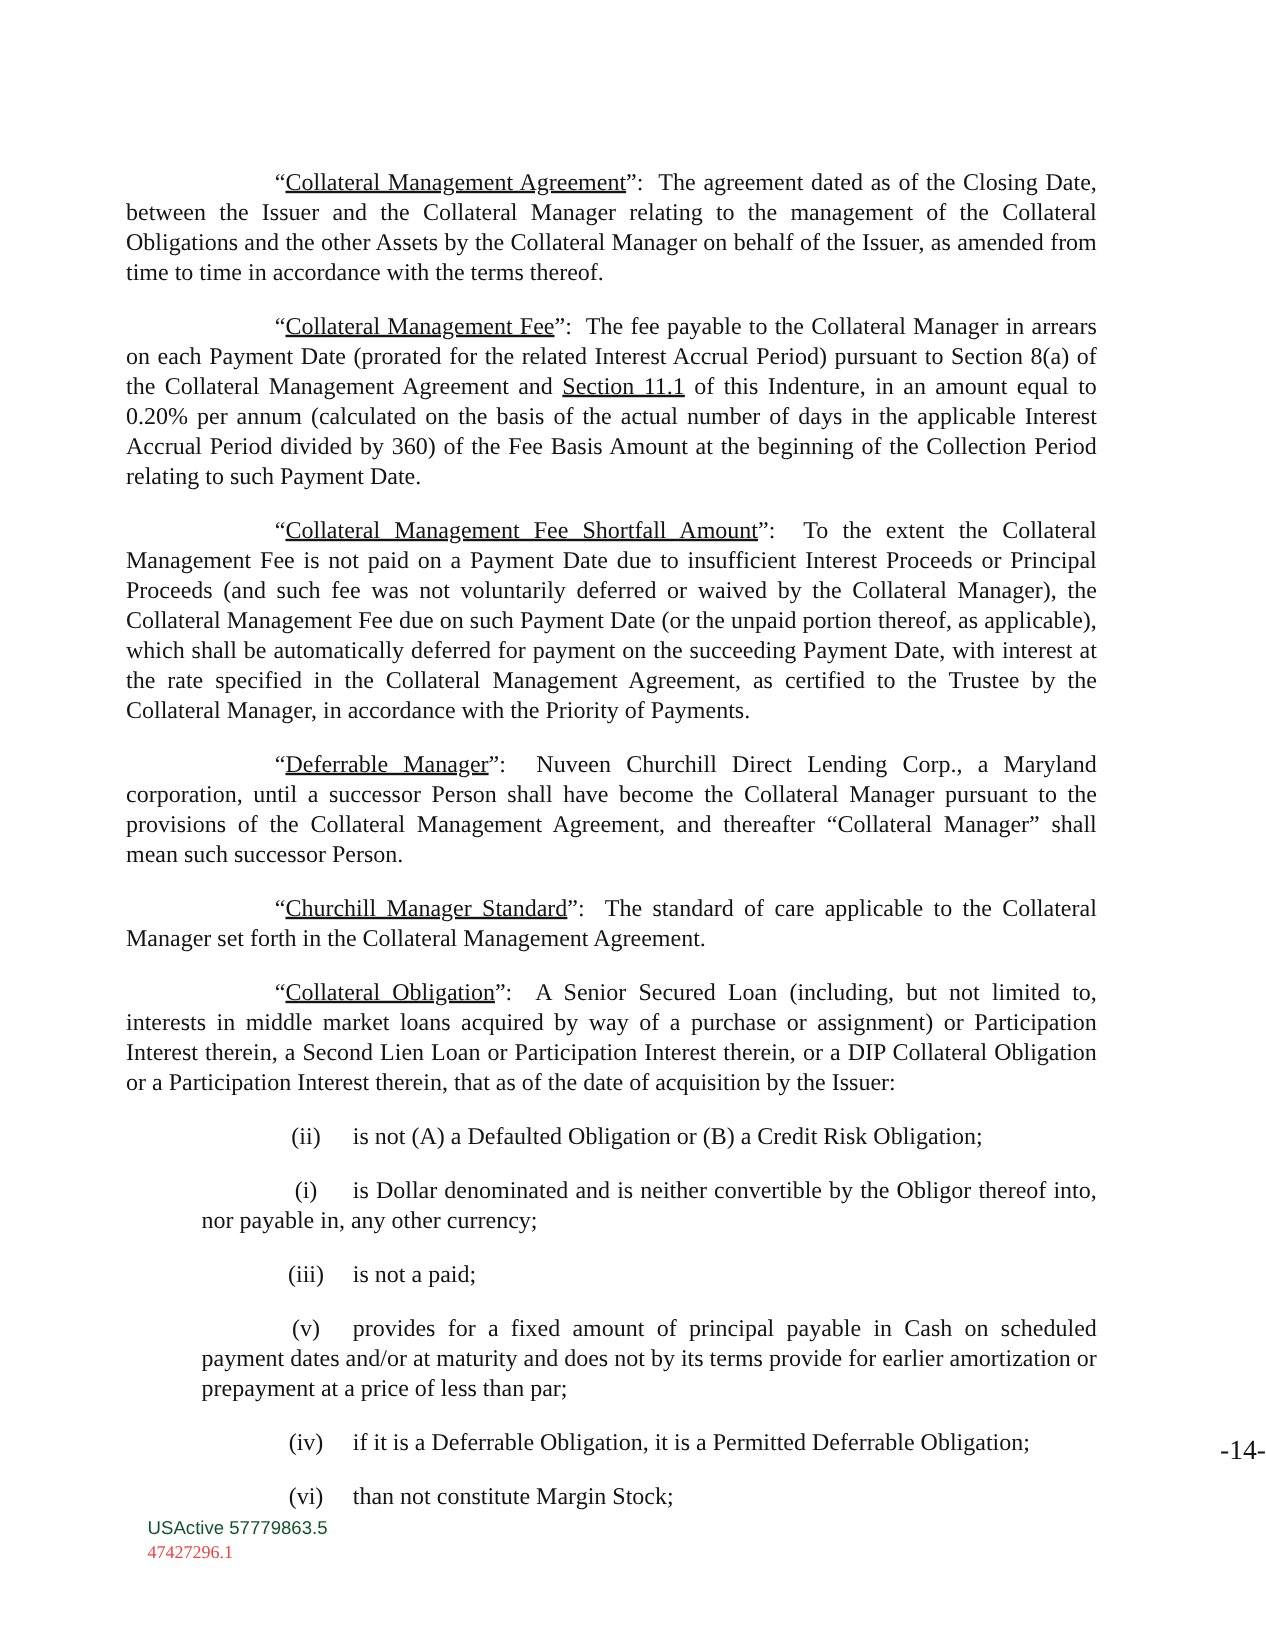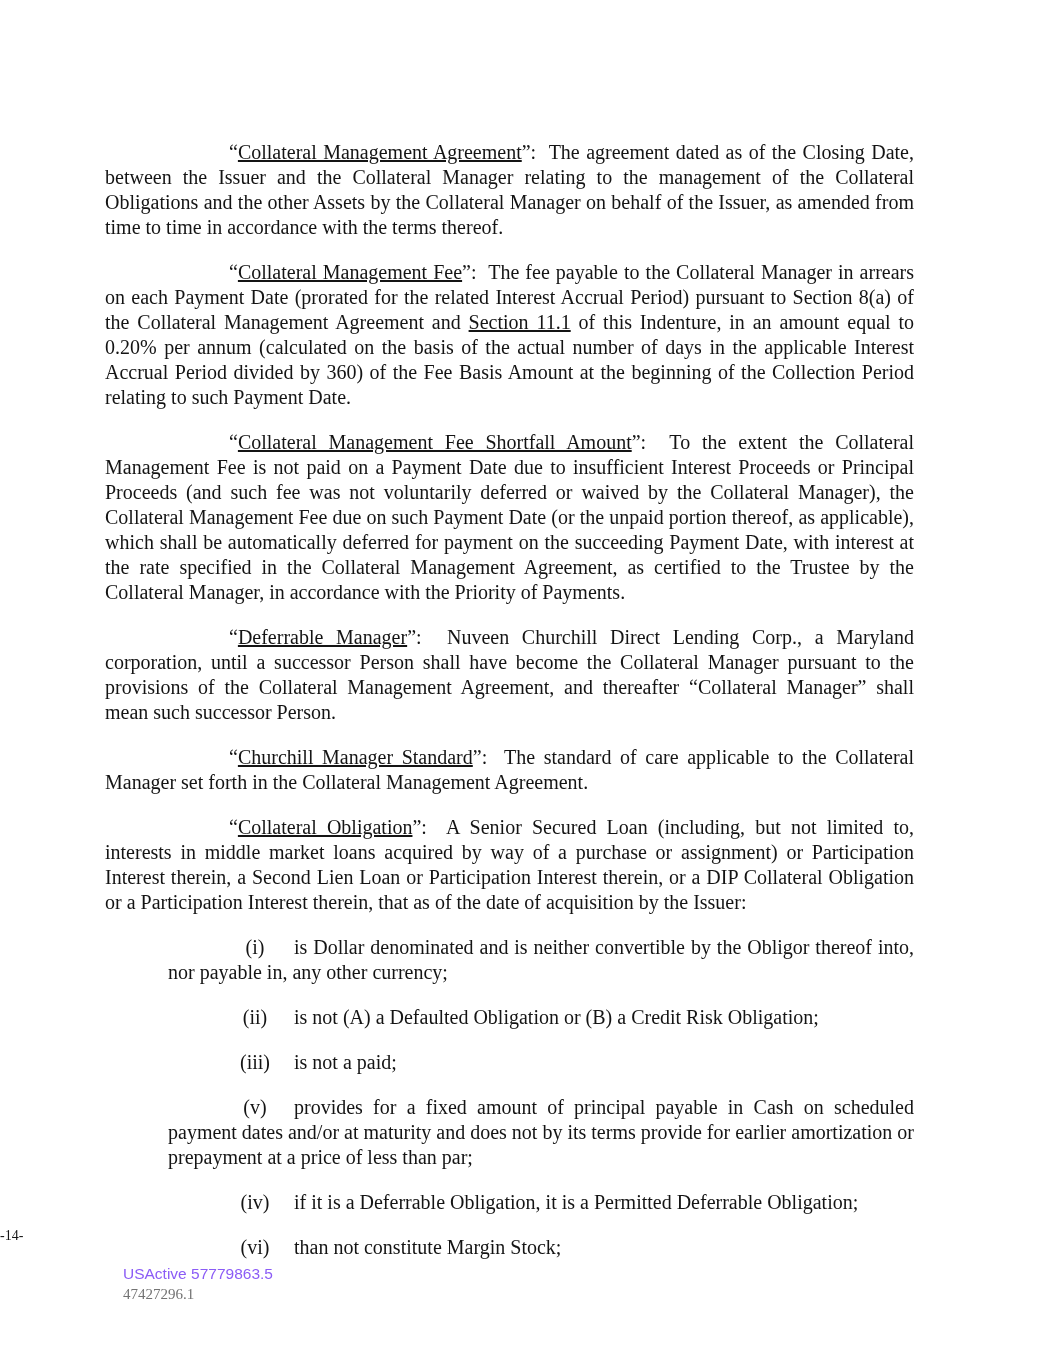--- a/index.html
+++ b/index.html
@@ -46,35 +46,35 @@
   }
   .footer-left {
     position: absolute;
     left: 123px;
     top: 1263px;
   }
   .footer-sans {
     font-family: "Liberation Sans", sans-serif;
     font-size: 15.5px;
     line-height: 21px;
-    color: #8b5cf6;
+    color: #14532d;
   }
   .footer-serif {
     font-family: "Liberation Serif", serif;
     font-size: 15px;
     line-height: 21px;
-    color: #737373;
+    color: #ef4444;
   }
   .page-num {
     position: absolute;
-    top: 1223px;
+    top: 1196px;
     left: 0;
     width: 100%;
-    text-align: left;
-    font-size: 14px;
+    text-align: right;
+    font-size: 23px;
     line-height: 25px;
   }
 </style>
 </head>
 <body>
 
 <div class="page">
 
   <div class="content">
 
@@ -84,23 +84,23 @@
 
     <p class="para"><span>“</span><span class="u">Collateral Management Fee Shortfall Amount</span><span>”:&nbsp; To the extent the Collateral Management Fee is not paid on a Payment Date due to insufficient Interest Proceeds or Principal Proceeds (and such fee was not voluntarily deferred or waived by the Collateral Manager), the Collateral Management Fee due on such Payment Date (or the unpaid portion thereof, as applicable), which shall be automatically deferred for payment on the succeeding Payment Date, with interest at the rate specified in the Collateral Management Agreement, as certified to the Trustee by the Collateral Manager, in accordance with the Priority of Payments.</span></p>
 
     <p class="para"><span>“</span><span class="u">Deferrable Manager</span><span>”:&nbsp; Nuveen Churchill Direct Lending Corp., a Maryland corporation, until a successor Person shall have become the Collateral Manager pursuant to the provisions of the Collateral Management Agreement, and thereafter “Collateral Manager” shall mean such successor Person.</span></p>
 
     <p class="para"><span>“</span><span class="u">Churchill Manager Standard</span><span>”:&nbsp; The standard of care applicable to the Collateral Manager set forth in the Collateral Management Agreement.</span></p>
 
     <p class="para"><span>“</span><span class="u">Collateral Obligation</span><span>”:&nbsp; A Senior Secured Loan (including, but not limited to, interests in middle market loans acquired by way of a purchase or assignment) or Participation Interest therein, a Second Lien Loan or Participation Interest therein, or a DIP Collateral Obligation or a Participation Interest therein, that as of the date of acquisition by the Issuer:</span></p>
 
     <div>
+      <div class="list-item"><span class="num">(ii)</span><span>is not (A) a Defaulted Obligation or (B) a Credit Risk Obligation;</span></div>
+
       <div class="list-item"><span class="num">(i)</span><span>is Dollar denominated and is neither convertible by the Obligor thereof into, nor payable in, any other currency;</span></div>
-
-      <div class="list-item"><span class="num">(ii)</span><span>is not (A) a Defaulted Obligation or (B) a Credit Risk Obligation;</span></div>
 
       <div class="list-item"><span class="num">(iii)</span><span>is not a paid;</span></div>
 
       <div class="list-item"><span class="num">(v)</span><span>provides for a fixed amount of principal payable in Cash on scheduled payment dates and/or at maturity and does not by its terms provide for earlier amortization or prepayment at a price of less than par;</span></div>
 
       <div class="list-item"><span class="num">(iv)</span><span>if it is a Deferrable Obligation, it is a Permitted Deferrable Obligation;</span></div>
 
       <div class="list-item"><span class="num">(vi)</span><span>than not constitute Margin Stock;</span></div>
     </div>
 

